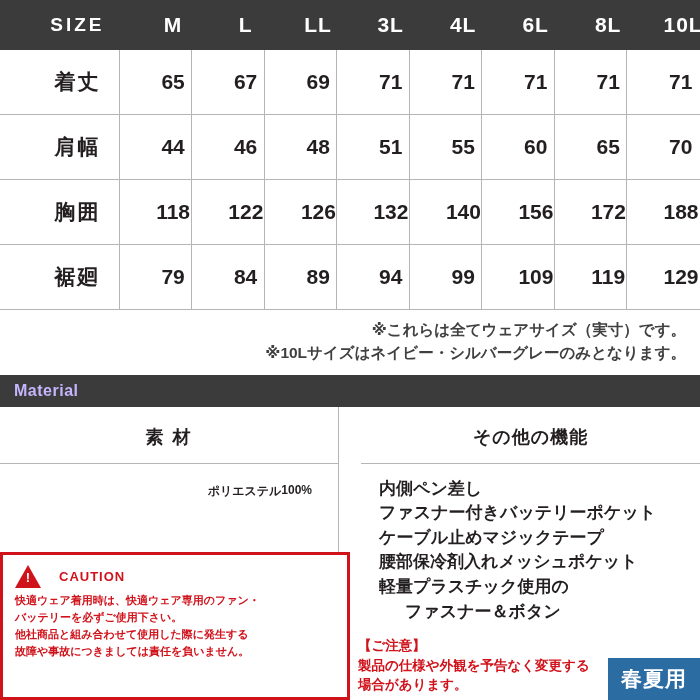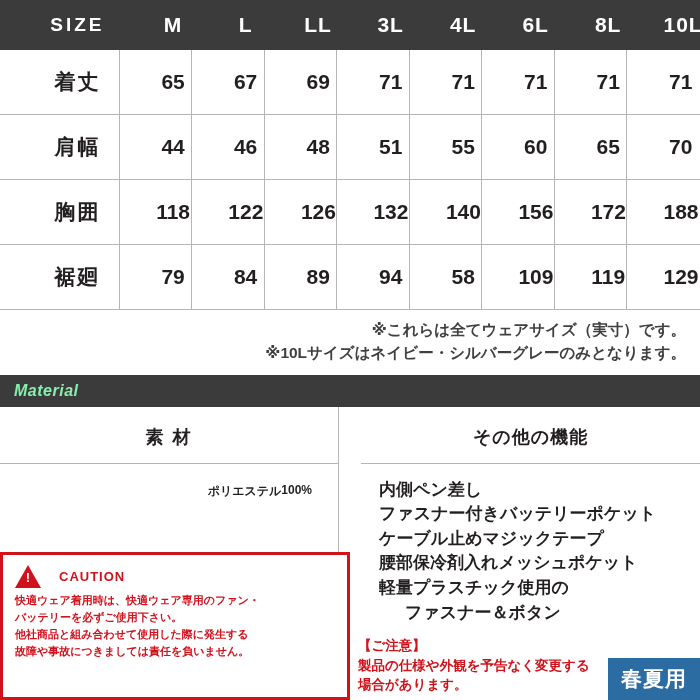--- a/index.html
+++ b/index.html
@@ -68,26 +68,25 @@
     font-size: 15.5px;
     line-height: 1.5;
     font-weight: bold;
     color: #404040;
   }
   .notes div { white-space: nowrap; }
 
   
   .material-bar {
     background: #3b3b3b;
-    color: #86efac;
+    color: #c4b5fd;
     font-size: 16px;
     font-weight: bold;
     padding: 7px 0 7px 14px;
     letter-spacing: 0.5px;
-    font-style: italic;
   }
 
   
   .material-body {
     display: flex;
     width: 700px;
     box-sizing: border-box;
     gap: 22px;
   }
   .mat-left {
@@ -116,20 +115,21 @@
     justify-content: flex-end;
     font-size: 12px;
     font-weight: bold;
     padding: 3px 0;
   }
   .mat-right .func-list {
     padding: 14px 0 0 18px;
     font-size: 17px;
     font-weight: bold;
     line-height: 1.45;
+    font-family: Liberation Mono, monospace;
   }
   .func-list div { white-space: nowrap; }
   .func-indent { padding-left: 26px; }
 
   
   .caution {
     position: absolute;
     left: 0;
     top: 552px;
     width: 350px;
@@ -272,21 +272,21 @@
         <td>156</td>
         <td>172</td>
         <td>188</td>
       </tr>
       <tr>
         <td class="row-label">裾廻</td>
         <td>79</td>
         <td>84</td>
         <td>89</td>
         <td>94</td>
-        <td>58</td>
+        <td>99</td>
         <td>109</td>
         <td>119</td>
         <td>129</td>
       </tr>
     </tbody>
   </table>
 
   <div class="notes">
     <div>※これらは全てウェアサイズ（実寸）です。</div>
     <div>※10Lサイズはネイビー・シルバーグレーのみとなります。</div>

